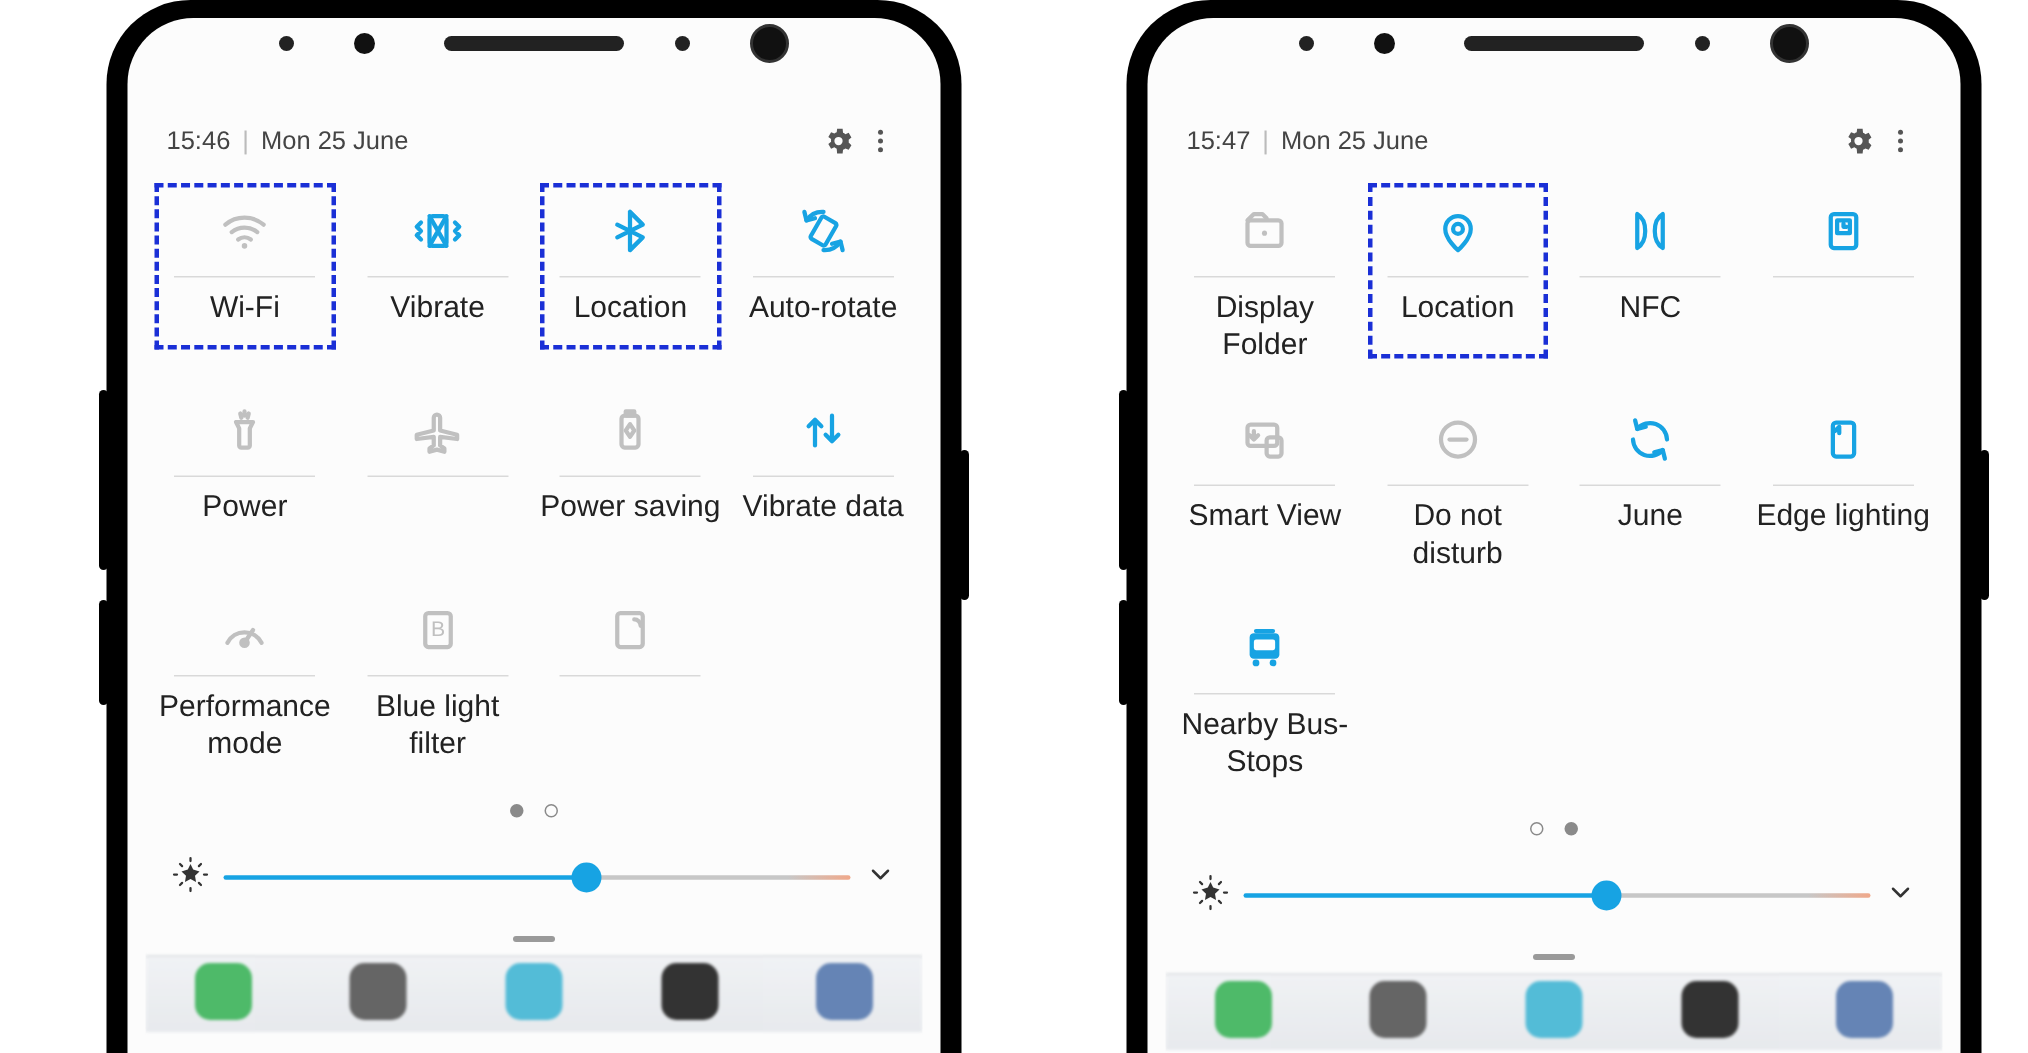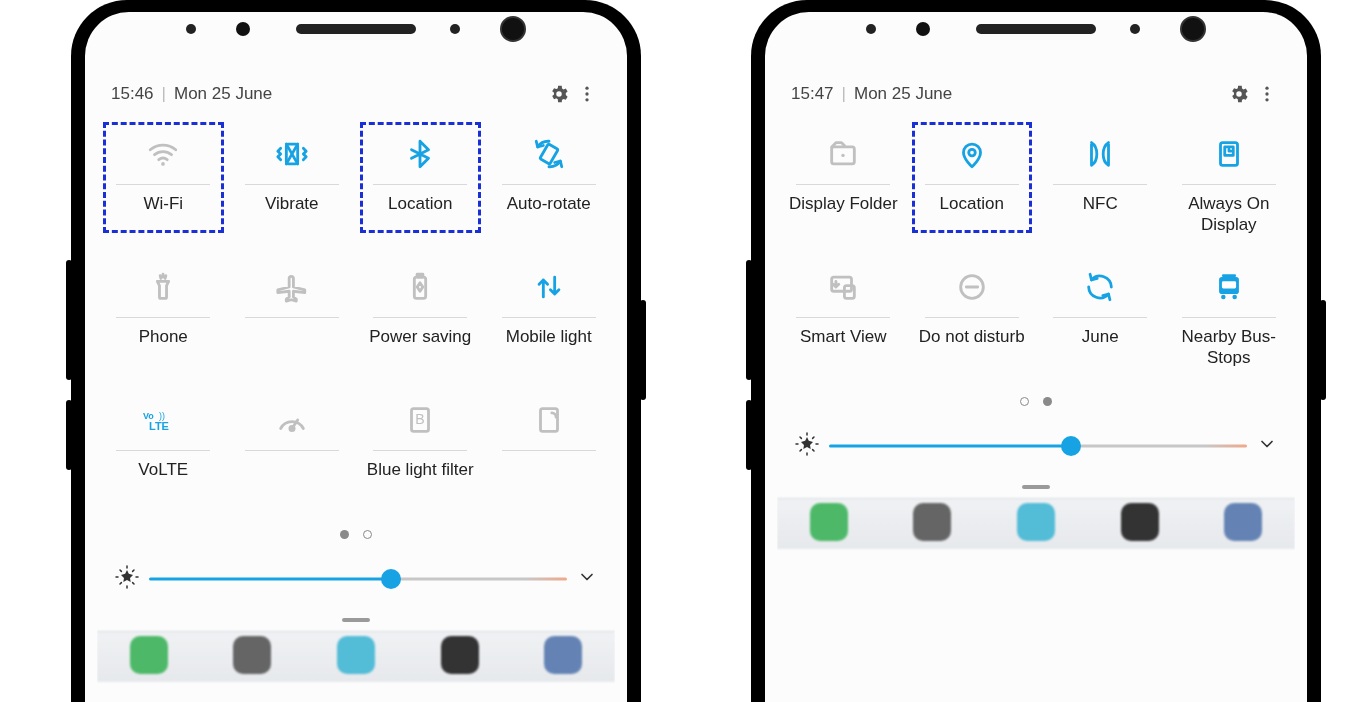--- a/index.html
+++ b/index.html
@@ -18,21 +18,21 @@
   .sb-right{right:-5px;top:300px;width:6px;height:100px;}
   .screen{position:absolute;left:26px;right:26px;top:74px;bottom:-10px;border-radius:30px 30px 0 0;background:#fcfcfc;overflow:hidden;z-index:2;display:flex;flex-direction:column;}
   .status{height:40px;display:flex;align-items:center;padding:0 14px;font-size:17px;color:#444;}
   .sv-sep{color:#bbb;margin:0 8px;}
   .status .spacer{flex:1;}
   .ico-btn{width:28px;height:28px;display:flex;align-items:center;justify-content:center;color:#555;}
   .grid{padding:6px 2px 0 2px;display:grid;grid-template-columns:repeat(4,1fr);}
   .tile{position:relative;display:flex;flex-direction:column;align-items:center;padding:10px 4px 16px 4px;}
   .tile .iconwrap{height:48px;display:flex;align-items:center;justify-content:center;}
   .tile .divider{width:78%;height:1px;background:#d9d9d9;margin:6px 0 8px 0;}
-  .tile .lbl{font-size:17px;color:#222;text-align:center;line-height:1.25;min-height:44px;display:flex;align-items:flex-start;justify-content:center;}
+  .tile .lbl{font-size:20px;color:#222;text-align:center;line-height:1.25;min-height:44px;display:flex;align-items:flex-start;justify-content:center;}
   .active svg{stroke:#17a3e3;color:#17a3e3;fill:none;}
   .inactive svg{stroke:#c0c0c0;color:#c0c0c0;fill:none;}
   .highlight{position:absolute;border:3px dashed #1a2fd6;pointer-events:none;}
   .pager{height:30px;display:flex;align-items:center;justify-content:center;gap:14px;}
   .pg-dot{width:9px;height:9px;border-radius:50%;box-sizing:border-box;}
   .pg-dot.current{background:#8a8a8a;}
   .pg-dot.other{border:1.5px solid #8a8a8a;background:transparent;}
   .bright{height:60px;display:flex;align-items:center;padding:0 18px;gap:10px;}
   .slider{flex:1;height:26px;position:relative;}
   .track{position:absolute;left:0;right:0;top:50%;height:3px;transform:translateY(-50%);border-radius:2px;background:linear-gradient(to right,#17a3e3 0%,#17a3e3 58%,#c7c7c7 58%,#c7c7c7 90%,#f0a88a 100%);}
@@ -127,21 +127,21 @@
             <div class="lbl">Auto-rotate</div>
           </div>
           <div class="tile inactive">
             <div class="iconwrap">
               <svg width="34" height="34" viewBox="0 0 24 24" fill="none">
                 <path d="M8 8h8l-1.5 3v8a1 1 0 01-1 1h-3a1 1 0 01-1-1v-8z"></path>
                 <path d="M10 4l.5 2M14 4l-.5 2M12 3v2"></path>
               </svg>
             </div>
             <div class="divider"></div>
-            <div class="lbl">Phone</div>
+            <div class="lbl">Power</div>
           </div>
           <div class="tile inactive">
             <div class="iconwrap">
               <svg width="34" height="34" viewBox="0 0 24 24" fill="none">
                 <path d="M21 14l-8-2V6a1.5 1.5 0 00-3 0v6l-8 2v2l8-1v4l-2 1.5V22l3.5-1 3.5 1v-1.5L13 19v-4l8 1z"></path>
               </svg>
             </div>
             <div class="divider"></div>
           </div>
           <div class="tile inactive">
@@ -156,42 +156,32 @@
             <div class="lbl">Power saving</div>
           </div>
           <div class="tile active">
             <div class="iconwrap">
               <svg width="34" height="34" viewBox="0 0 24 24" fill="none">
                 <path d="M8 19V7M8 7l-3 3M8 7l3 3"></path>
                 <path d="M16 5v12M16 17l-3-3M16 17l3-3"></path>
               </svg>
             </div>
             <div class="divider"></div>
-            <div class="lbl">Mobile light</div>
-          </div>
-          <div class="tile active">
-            <div class="iconwrap">
-              <svg width="44" height="34" viewBox="0 0 44 24" fill="none">
-                <text x="2" y="11" font-size="9" font-weight="700" fill="currentColor" stroke="none">Vo</text>
-                <text x="18" y="11" font-size="9" fill="currentColor" stroke="none">))</text>
-                <text x="8" y="22" font-size="11" font-weight="800" fill="currentColor" stroke="none">LTE</text>
-              </svg>
-            </div>
-            <div class="divider"></div>
-            <div class="lbl">VoLTE</div>
+            <div class="lbl">Vibrate data</div>
           </div>
           <div class="tile inactive">
             <div class="iconwrap">
               <svg width="34" height="34" viewBox="0 0 24 24" fill="none">
                 <path d="M4 18a9 9 0 0116 0"></path>
                 <path d="M12 18l4-6"></path>
                 <circle cx="12" cy="18" r="1.5"></circle>
               </svg>
             </div>
             <div class="divider"></div>
+            <div class="lbl">Performance mode</div>
           </div>
           <div class="tile inactive">
             <div class="iconwrap">
               <svg width="34" height="34" viewBox="0 0 24 24" fill="none">
                 <rect x="6" y="4" width="12" height="16" rx="1.5"></rect>
                 <text x="12" y="15" text-anchor="middle" font-size="10" fill="currentColor" stroke="none">B</text>
               </svg>
             </div>
             <div class="divider"></div>
             <div class="lbl">Blue light filter</div>
@@ -306,21 +296,20 @@
           </div>
           <div class="tile active">
             <div class="iconwrap">
               <svg width="34" height="34" viewBox="0 0 24 24" fill="none">
                 <rect x="6" y="4" width="12" height="16" rx="1.5"></rect>
                 <rect x="9" y="7" width="6" height="6"></rect>
                 <path d="M12 8.5V10h1.5"></path>
               </svg>
             </div>
             <div class="divider"></div>
-            <div class="lbl">Always On Display</div>
           </div>
           <div class="tile inactive">
             <div class="iconwrap">
               <svg width="34" height="34" viewBox="0 0 24 24" fill="none">
                 <rect x="4" y="5" width="14" height="10" rx="1.5"></rect>
                 <rect x="13" y="11" width="7" height="9" rx="1.5"></rect>
                 <path d="M7 8v4M7 12l-2-2M7 12l2-2"></path>
               </svg>
             </div>
             <div class="divider"></div>
@@ -340,20 +329,30 @@
             <div class="iconwrap">
               <svg width="34" height="34" viewBox="0 0 24 24" fill="none">
                 <path d="M20 12a8 8 0 00-14-5"></path>
                 <path d="M4 12a8 8 0 0014 5"></path>
                 <polyline points="5 3 6 7 10 6"></polyline>
                 <polyline points="19 21 18 17 14 18"></polyline>
               </svg>
             </div>
             <div class="divider"></div>
             <div class="lbl">June</div>
+          </div>
+          <div class="tile active">
+            <div class="iconwrap">
+              <svg width="34" height="34" viewBox="0 0 24 24" fill="none">
+                <rect x="7" y="4" width="10" height="16" rx="1.5"></rect>
+                <path d="M10 6l-2 2M10 6v3"></path>
+              </svg>
+            </div>
+            <div class="divider"></div>
+            <div class="lbl">Edge lighting</div>
           </div>
           <div class="tile active">
             <div class="iconwrap">
               <svg width="34" height="34" viewBox="0 0 24 24" fill="none">
                 <rect x="5" y="5" width="14" height="12" rx="2" fill="currentColor" stroke="none"></rect>
                 <rect x="7" y="8" width="10" height="5" rx="1" fill="#fff" stroke="none"></rect>
                 <circle cx="8" cy="19" r="1.6" fill="currentColor" stroke="none"></circle>
                 <circle cx="16" cy="19" r="1.6" fill="currentColor" stroke="none"></circle>
                 <path d="M8 4h8" stroke="currentColor"></path>
               </svg>

